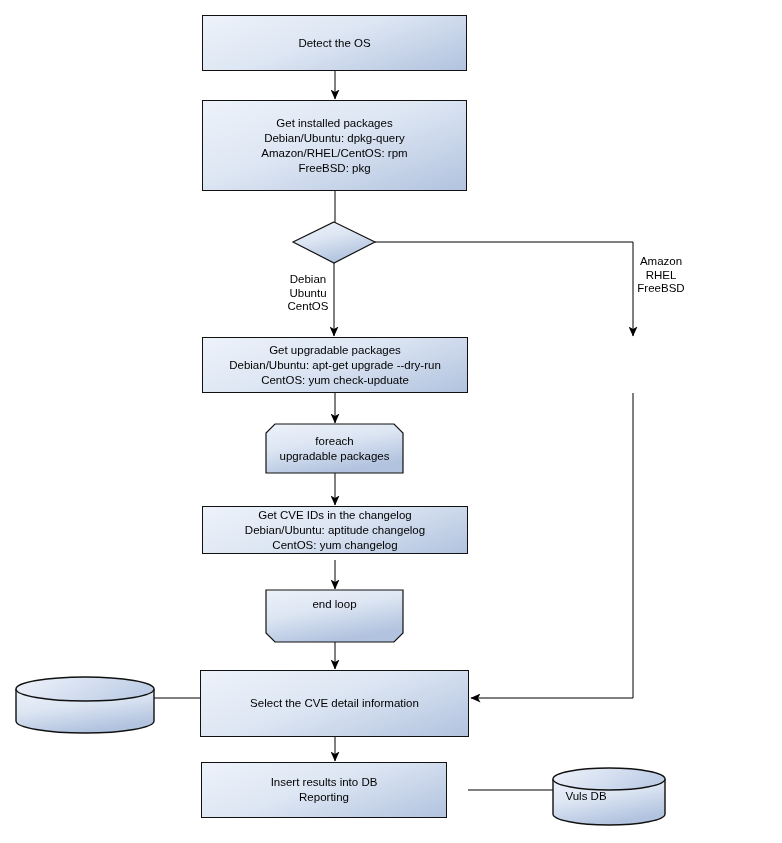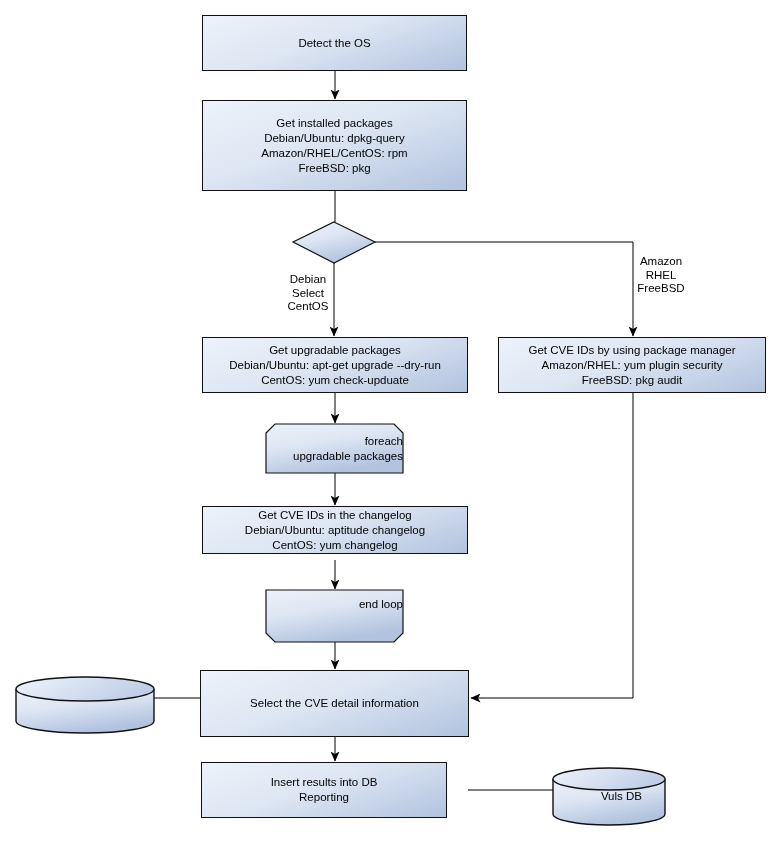--- a/index.html
+++ b/index.html
@@ -19,21 +19,21 @@
     align-items:center;justify-content:center;
     text-align:center;
     font-size:11.5px;line-height:15px;
     background:linear-gradient(160deg,#edf2fa 0%,#dde6f3 45%,#b2c3df 100%);
     border:1px solid #111111;
     z-index:2;
   }
   .shape-label{
     position:absolute;
     display:flex;flex-direction:column;
-    align-items:flex-end;justify-content:center;
+    align-items:center;justify-content:center;
     text-align:center;
     font-size:11.5px;line-height:15px;
     background:transparent;border:none;
     z-index:3;
   }
   .edge-label{
     position:absolute;
     text-align:center;
     font-size:11.5px;line-height:13.5px;
     z-index:3;
@@ -97,25 +97,20 @@
   <div class="node" style="left:202px;top:15px;width:265px;height:56px">
     <span>Detect the OS</span>
   </div>
 
   <div class="node" style="left:202px;top:337px;width:266px;height:56px">
     <span>Get upgradable packages</span>
     <span>Debian/Ubuntu: apt-get upgrade --dry-run</span>
     <span>CentOS: yum check-upduate</span>
   </div>
 
-  <div class="node" style="left:498px;top:337px;width:268px;height:56px">
-    <span>Get CVE IDs by using package manager</span>
-    <span>Amazon/RHEL: yum plugin security</span>
-    <span>FreeBSD: pkg audit</span>
-  </div>
 
   <div class="node" style="left:202px;top:506px;width:266px;height:48px">
     <span>Get CVE IDs in the changelog</span>
     <span>Debian/Ubuntu: aptitude changelog</span>
     <span>CentOS: yum changelog</span>
   </div>
 
   <div class="node" style="left:200px;top:670px;width:269px;height:67px">
     <span>Select the CVE detail information</span>
   </div>
@@ -134,21 +129,21 @@
     <span>end loop</span>
   </div>
 
 
   <div class="shape-label" style="left:530px;top:770px;width:112px;height:52px">
     <span>Vuls DB</span>
   </div>
 
   <div class="edge-label" style="left:283px;top:273px;width:50px">
     <span>Debian</span>
-    <span>Select</span>
+    <span>Ubuntu</span>
     <span>CentOS</span>
   </div>
 
   <div class="edge-label" style="left:635px;top:255px;width:52px">
     <span>Amazon</span>
     <span>RHEL</span>
     <span>FreeBSD</span>
   </div>
 
 </div>

